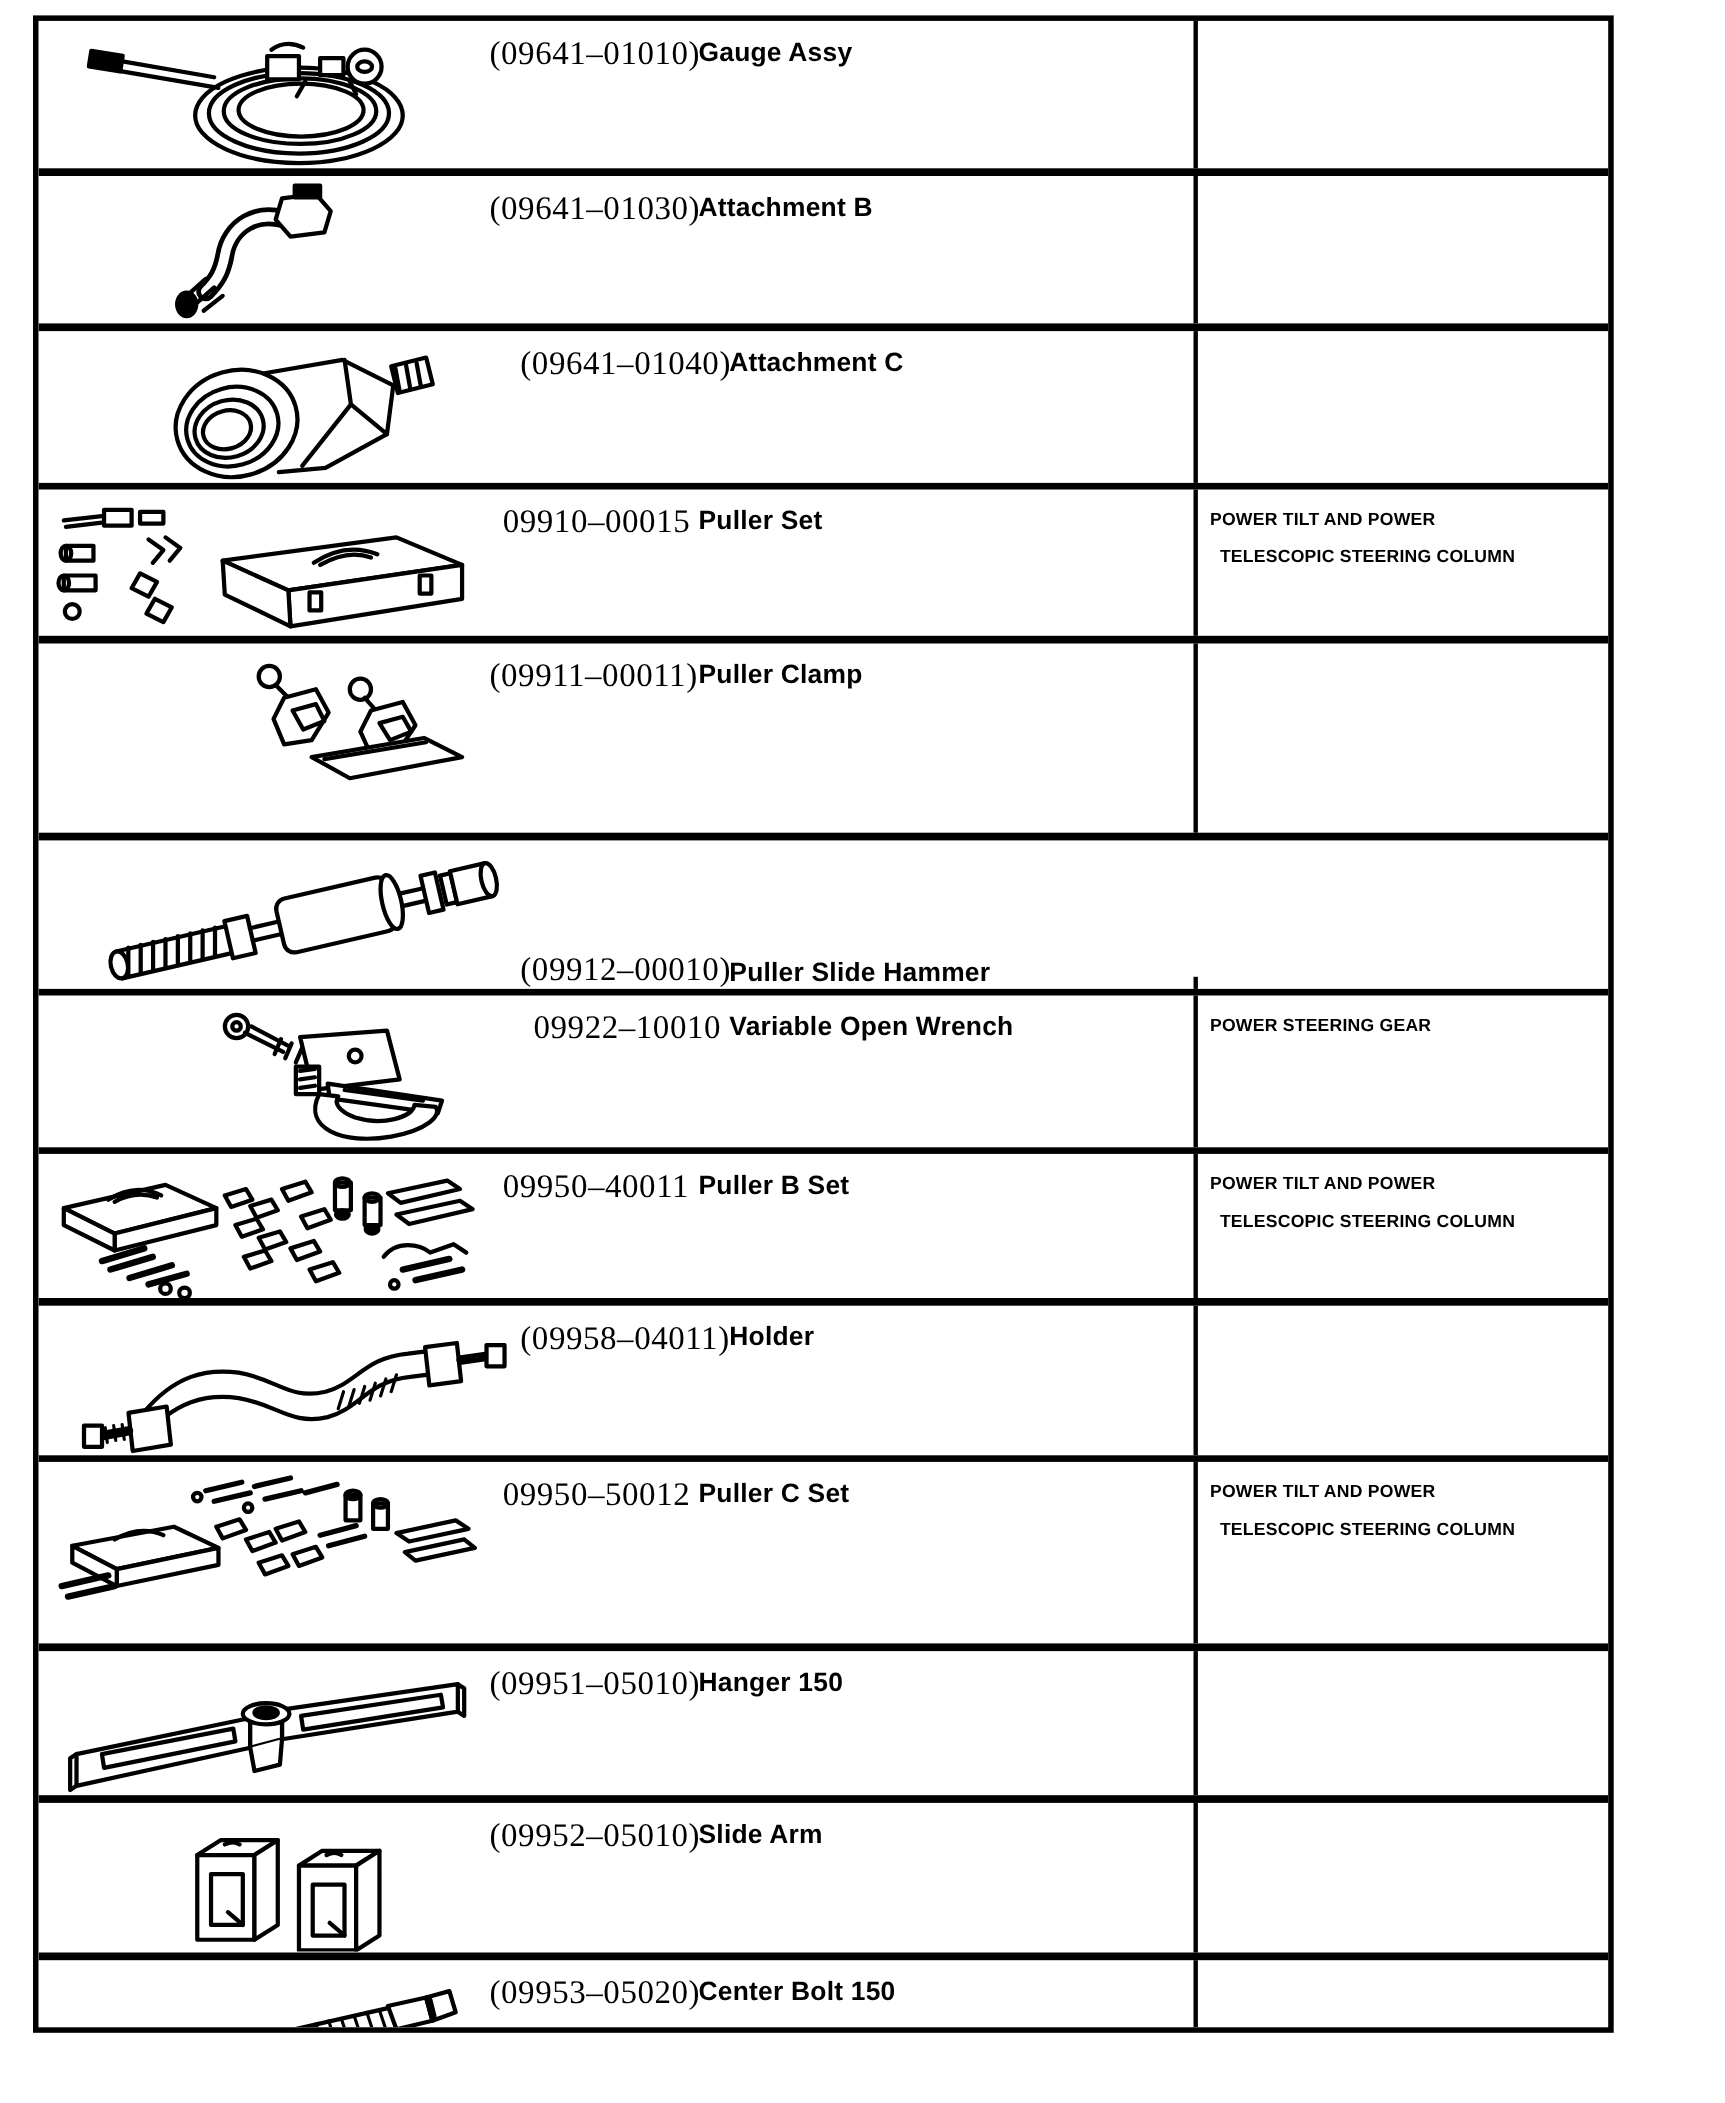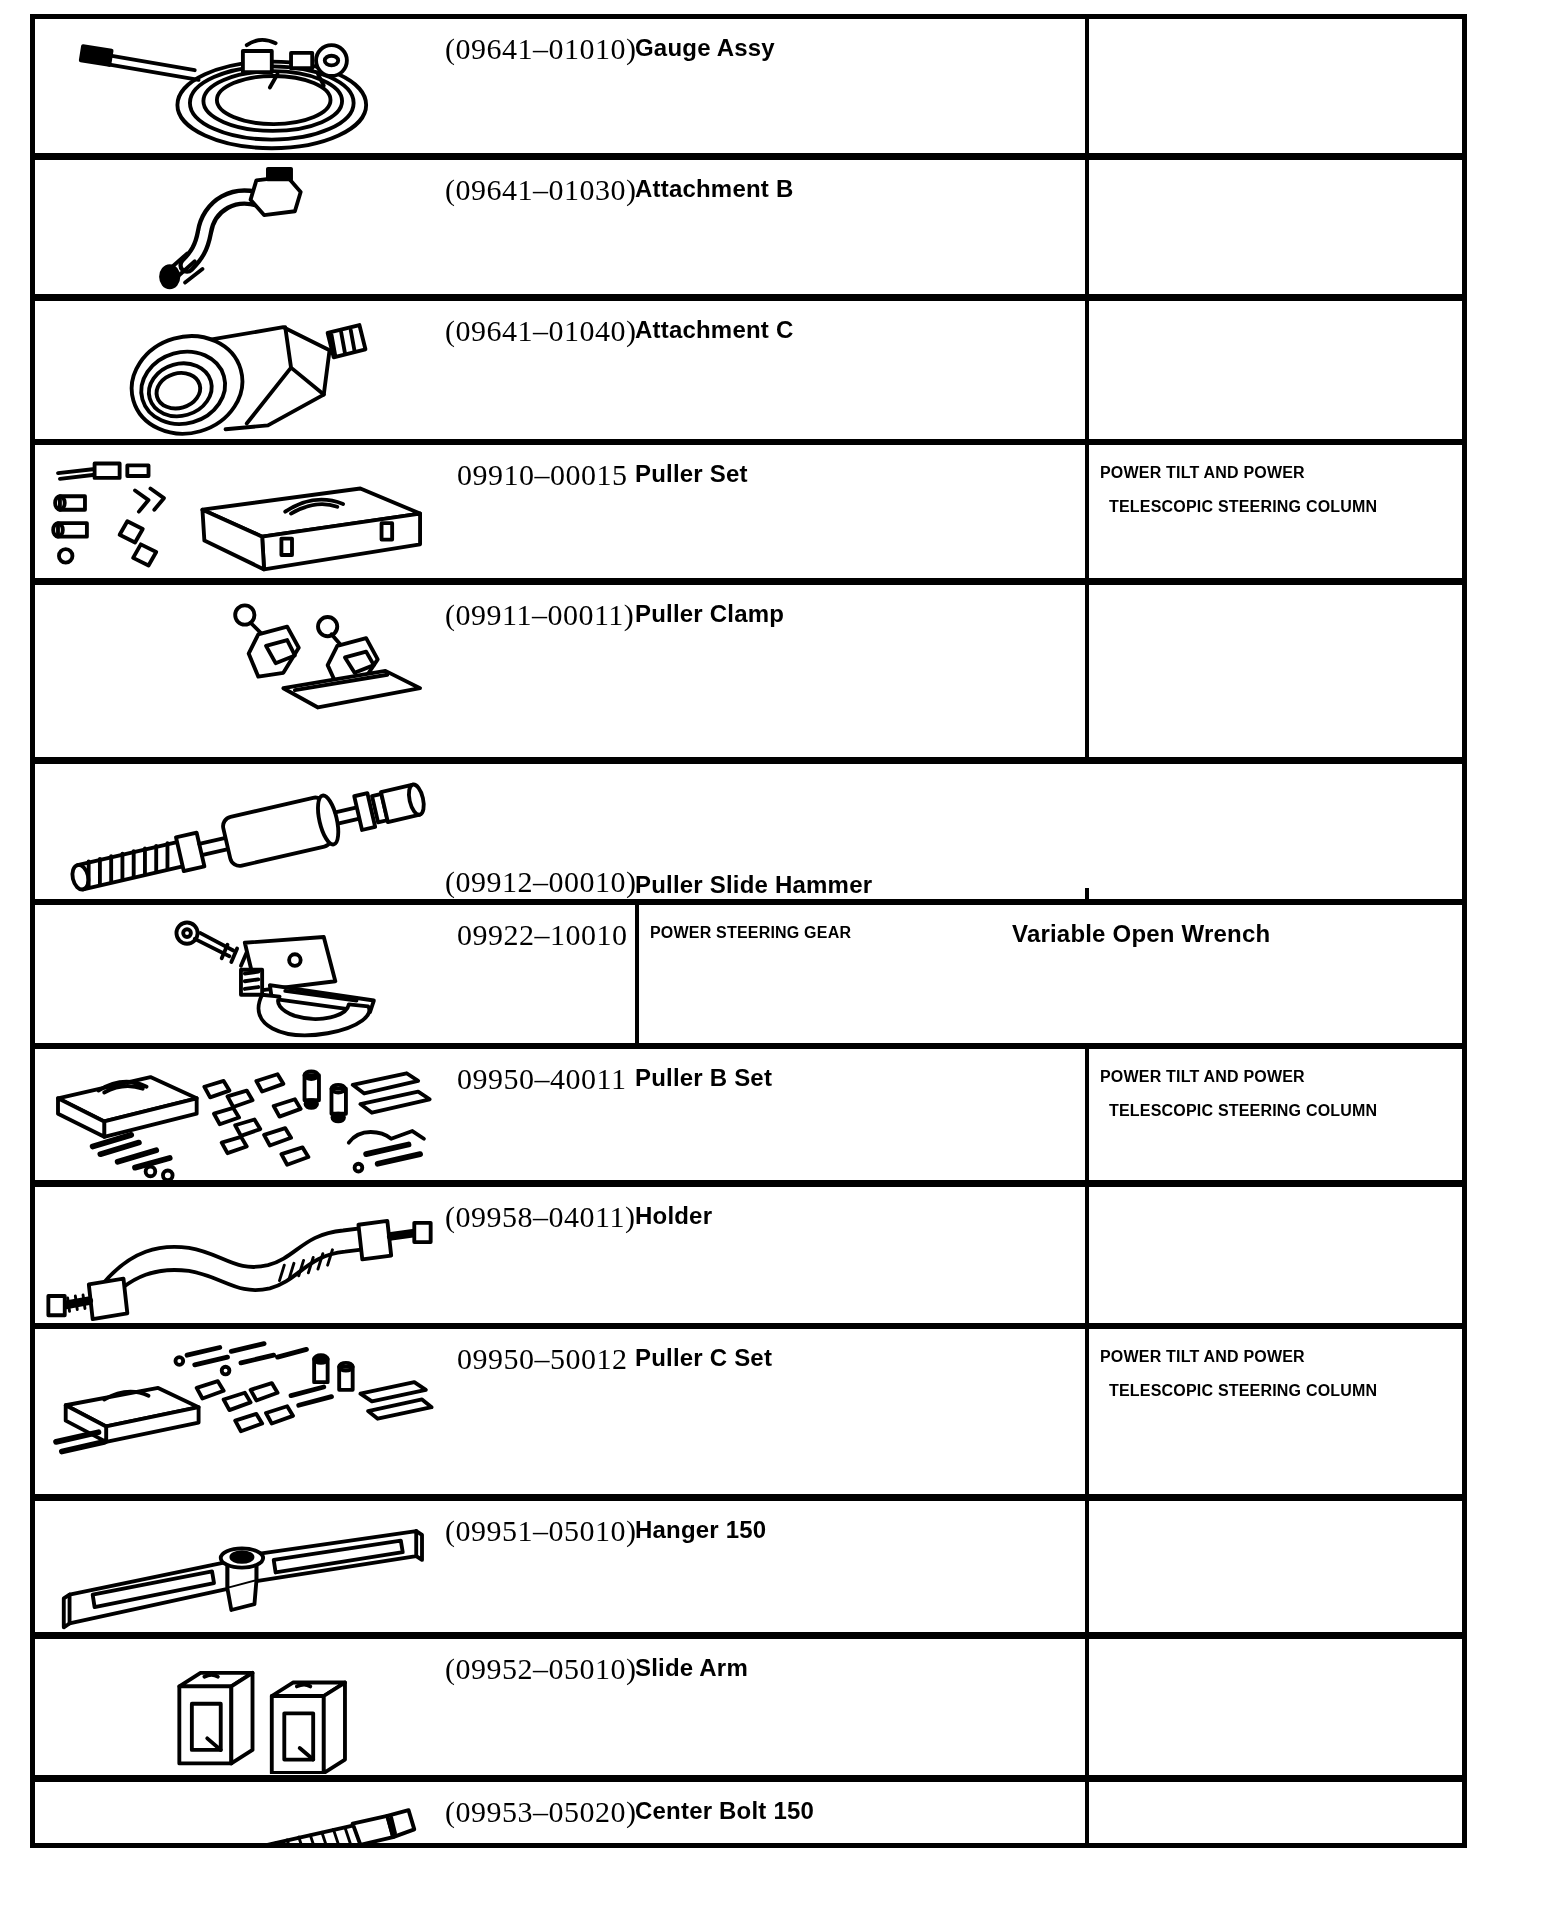--- a/index.html
+++ b/index.html
@@ -7,21 +7,21 @@
     width:1568px;height:1912px;background:#ffffff;position:relative;
     font-family:"Liberation Sans",sans-serif;color:#000;
     -webkit-font-smoothing:none;
   }
   .sst-table{
     position:absolute;left:30px;top:14px;width:1437px;height:1834px;
     border:5px solid #000;box-sizing:border-box;background:#fff;
     display:flex;flex-direction:column;overflow:hidden;
   }
   .row{display:flex;box-sizing:border-box;border-bottom:7px solid #000000;}
-  .row.thick-bottom{border-bottom-width:6px;}
+  .row.thick-bottom{border-bottom-width:6px;padding-left:28px;}
   .row:last-child{border-bottom:none;flex:1;min-height:0;}
   .cell{box-sizing:border-box;}
   .cell.art{
     width:410px;flex:0 0 410px;display:flex;justify-content:center;
     align-items:flex-start;padding-top:5px;overflow:hidden;
   }
   .cell.pn{
     width:190px;flex:0 0 190px;padding-top:13px;
     font-family:"Liberation Serif",serif;font-size:30px;letter-spacing:.5px;
     white-space:nowrap;
@@ -192,24 +192,24 @@
 <circle cx="262" cy="52" r="6"></circle>
 <rect x="206" y="62" width="22" height="26" fill="#fff"></rect>
 <path d="M210 66 l14 -2 M210 74 l14 -2 M210 82 l14 -2"></path>
 <path d="M236 78 L344 94 L340 106 L238 92 Z" fill="#fff"></path>
 <path d="M252 84 l74 10"></path>
 <path d="M228 88 C 212 120, 250 136, 296 128 C 330 122, 344 108, 338 100 L 318 98 C 316 110, 288 118, 262 110 C 246 104, 242 96, 246 90 Z" fill="#fff"></path>
 </g>
         </svg>
       </div>
       <div class="cell pn no-paren">09922–10010</div>
+      <div class="cell nm">Variable Open Wrench</div>
       <div class="cell usage">
         <div class="usage-line">POWER STEERING GEAR</div>
       </div>
-      <div class="cell nm">Variable Open Wrench</div>
     </div>
     <div class="row" style="height: 138px;">
       <div class="cell art">
         <svg viewBox="0 0 410 135" width="400" height="130">
           <g class="ink" stroke-width="3">
 <polygon points="16,46 112,24 160,46 64,70" fill="#fff"></polygon>
 <polygon points="64,70 160,46 160,62 64,86" fill="#fff"></polygon>
 <polygon points="16,46 64,70 64,86 16,62" fill="#fff"></polygon>
 <path d="M58 38 q 26 -16 50 -4 M64 40 q 20 -11 40 -4"></path>
 <path d="M52 96 l40 -12 M60 104 l40 -12 M78 112 l40 -12 M96 118 l36 -10" stroke-width="6"></path>

